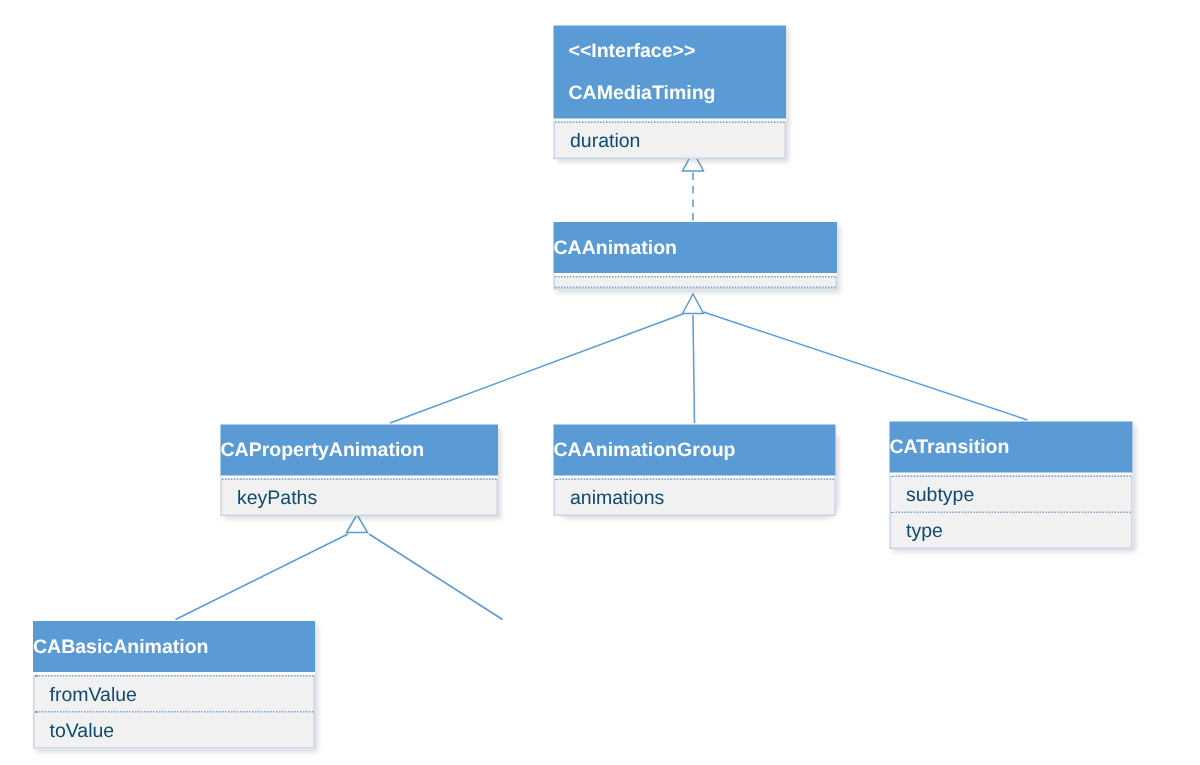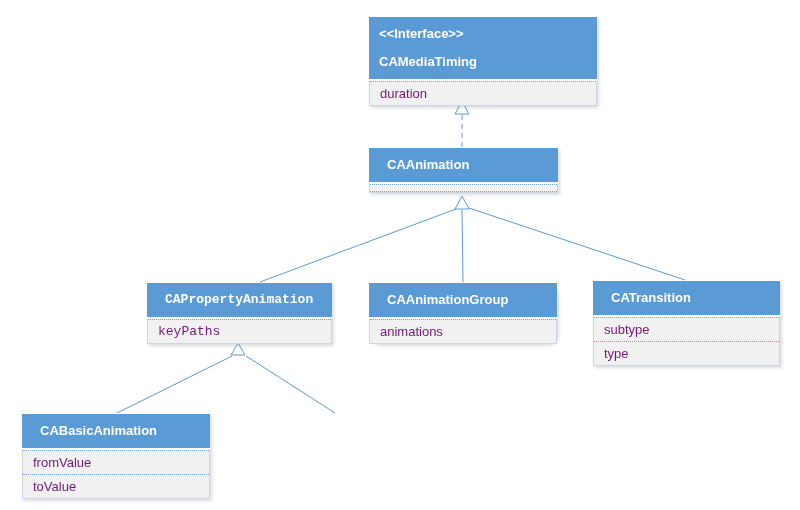--- a/index.html
+++ b/index.html
@@ -23,51 +23,51 @@
   .uml-node {
     position: absolute;
     box-shadow: 2px 2px 3px rgba(120,120,120,0.25);
   }
   .uml-header {
     background: #5b9bd5;
     color: #ffffff;
     font-weight: bold;
     font-size: 13px;
     line-height: 18px;
-    padding: 8px 18px;
+    padding: 8px 0;
     border-bottom: 2px solid #ffffff;
   }
   .uml-header .stereotype {
     display: block;
     margin-bottom: 8px;
   }
   .uml-attrs {
     background: #f1f1f1;
     border: 1px solid #c9d6e8;
     border-top: none;
   }
   .uml-attr {
-    color: #701a75;
+    color: #0c4a6e;
     font-size: 13px;
     line-height: 17px;
     padding: 3px 10px;
     border-top: 1px dotted #78a3d4;
   }
   .uml-attr.empty {
     height: 6px;
     padding: 0 10px;
     border-bottom: 1px dotted #78a3d4;
   }
   
-  #node-camediatiming     { left: 369px; top: 17px;  width: 228px; }
+  #node-camediatiming     { left: 369px; top: 17px;  width: 155px; }
   #node-camediatiming .uml-header { line-height: 20px; padding: 7px 10px; }
   #node-caanimation       { left: 369px; top: 148px; width: 189px; }
-  #node-capropertyanimation { left: 147px; top: 283px; width: 185px; font-family: Liberation Mono, monospace; }
+  #node-capropertyanimation { left: 147px; top: 283px; width: 185px; }
   #node-caanimationgroup  { left: 369px; top: 283px; width: 188px; border-radius: 10px; }
-  #node-catransition      { left: 593px; top: 281px; width: 187px; }
+  #node-catransition      { left: 593px; top: 281px; width: 162px; }
   #node-cabasicanimation  { left: 22px;  top: 414px; width: 188px; }
   #node-cakeyframeanimation { left: 240px; top: 414px; width: 192px; }
 </style>
 </head>
 <body>
 
 <div id="canvas">
 
   <svg id="edges" viewBox="0 0 800 510" xmlns="http://www.w3.org/2000/svg">
 

